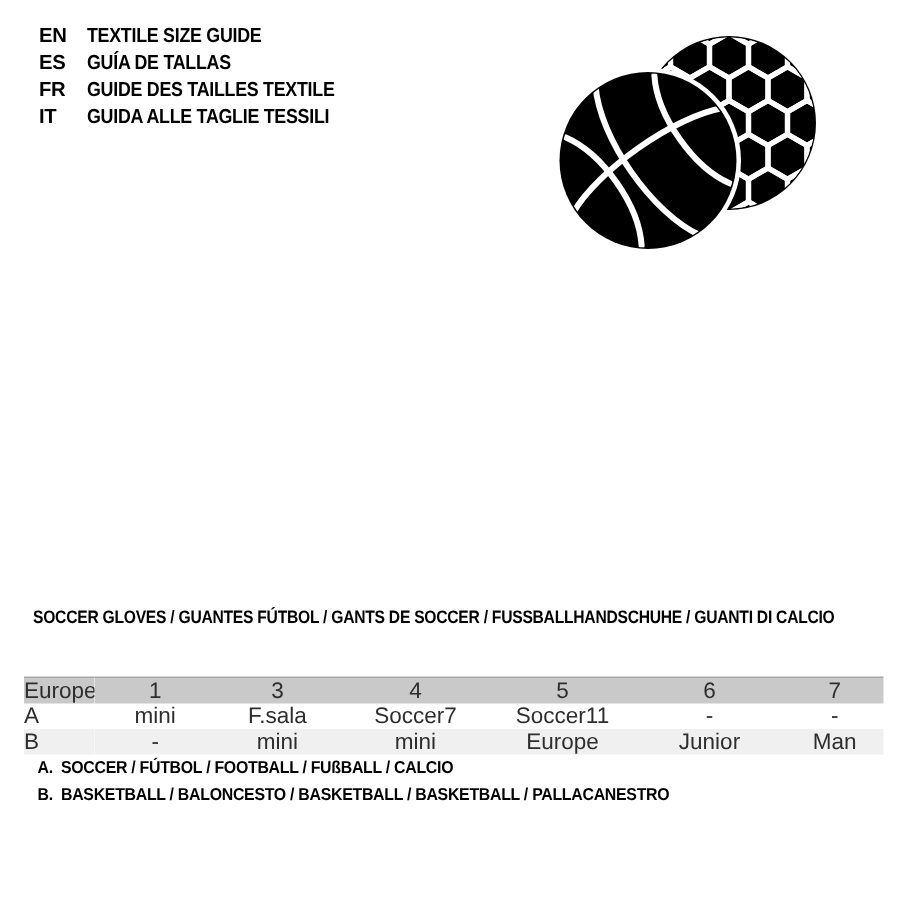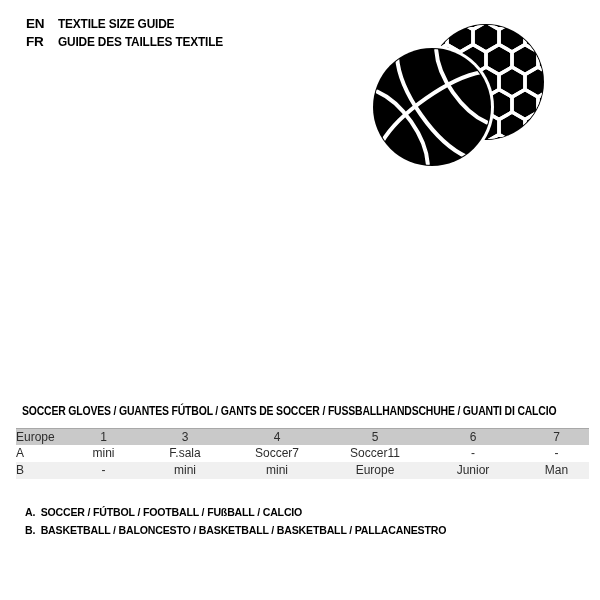--- a/index.html
+++ b/index.html
@@ -23,23 +23,23 @@
   .balls{position:absolute;left:365px;top:20px;width:190px;height:150px;}
   .hex-tiles polygon{fill:none;stroke:#ffffff;stroke-width:3.5;}
   .bb-seams path{fill:none;stroke:#ffffff;stroke-width:4;stroke-linecap:round;}
   
   .table-title{
     position:absolute;left:22px;top:404px;width:660px;
     font-size:12px;font-weight:bold;letter-spacing:-0.2px;white-space:nowrap;
     transform:scaleX(0.87);transform-origin:left center;
   }
   table.size-table{
-    position:absolute;left:16px;top:428px;width:573px;
+    position:absolute;left:16px;top:451px;width:573px;
     border-collapse:collapse;table-layout:fixed;
-    font-size:12px;color:var(--table-ink);
+    font-size:15px;color:var(--table-ink);
   }
   table.size-table td{padding:0;overflow:hidden;white-space:nowrap;}
   tr.head-row{height:16px;background:var(--header-bg);}
   tr.head-row td{border-top:1px solid var(--header-border);}
   tr.row-a{height:17px;background:#ffffff;}
   tr.row-b{height:17px;background:var(--alt-row-bg);}
   td.lab{text-align:left;padding-left:6px;}
   td.val{text-align:center;}
   
   .footnotes{position:absolute;left:25px;top:503px;}
@@ -50,22 +50,30 @@
 <body>
 
 <div class="screen">
 
   <div class="lang-block">
     <div class="lang-row">
       <span class="lang-code">EN</span>
       <span class="lang-label">TEXTILE SIZE GUIDE</span>
     </div>
     <div class="lang-row">
+      <span class="lang-code">ES</span>
+      <span class="lang-label">GUÍA DE TALLAS</span>
+    </div>
+    <div class="lang-row">
       <span class="lang-code">FR</span>
       <span class="lang-label">GUIDE DES TAILLES TEXTILE</span>
+    </div>
+    <div class="lang-row">
+      <span class="lang-code">IT</span>
+      <span class="lang-label">GUIDA ALLE TAGLIE TESSILI</span>
     </div>
   </div>
 
   <svg class="balls" viewBox="0 0 190 150" xmlns="http://www.w3.org/2000/svg">
     <defs>
       <clipPath id="clip-soccer">
           <circle cx="121" cy="62" r="57"></circle>
         </clipPath>
       <clipPath id="clip-bb">
           <circle cx="67" cy="87" r="58"></circle>

